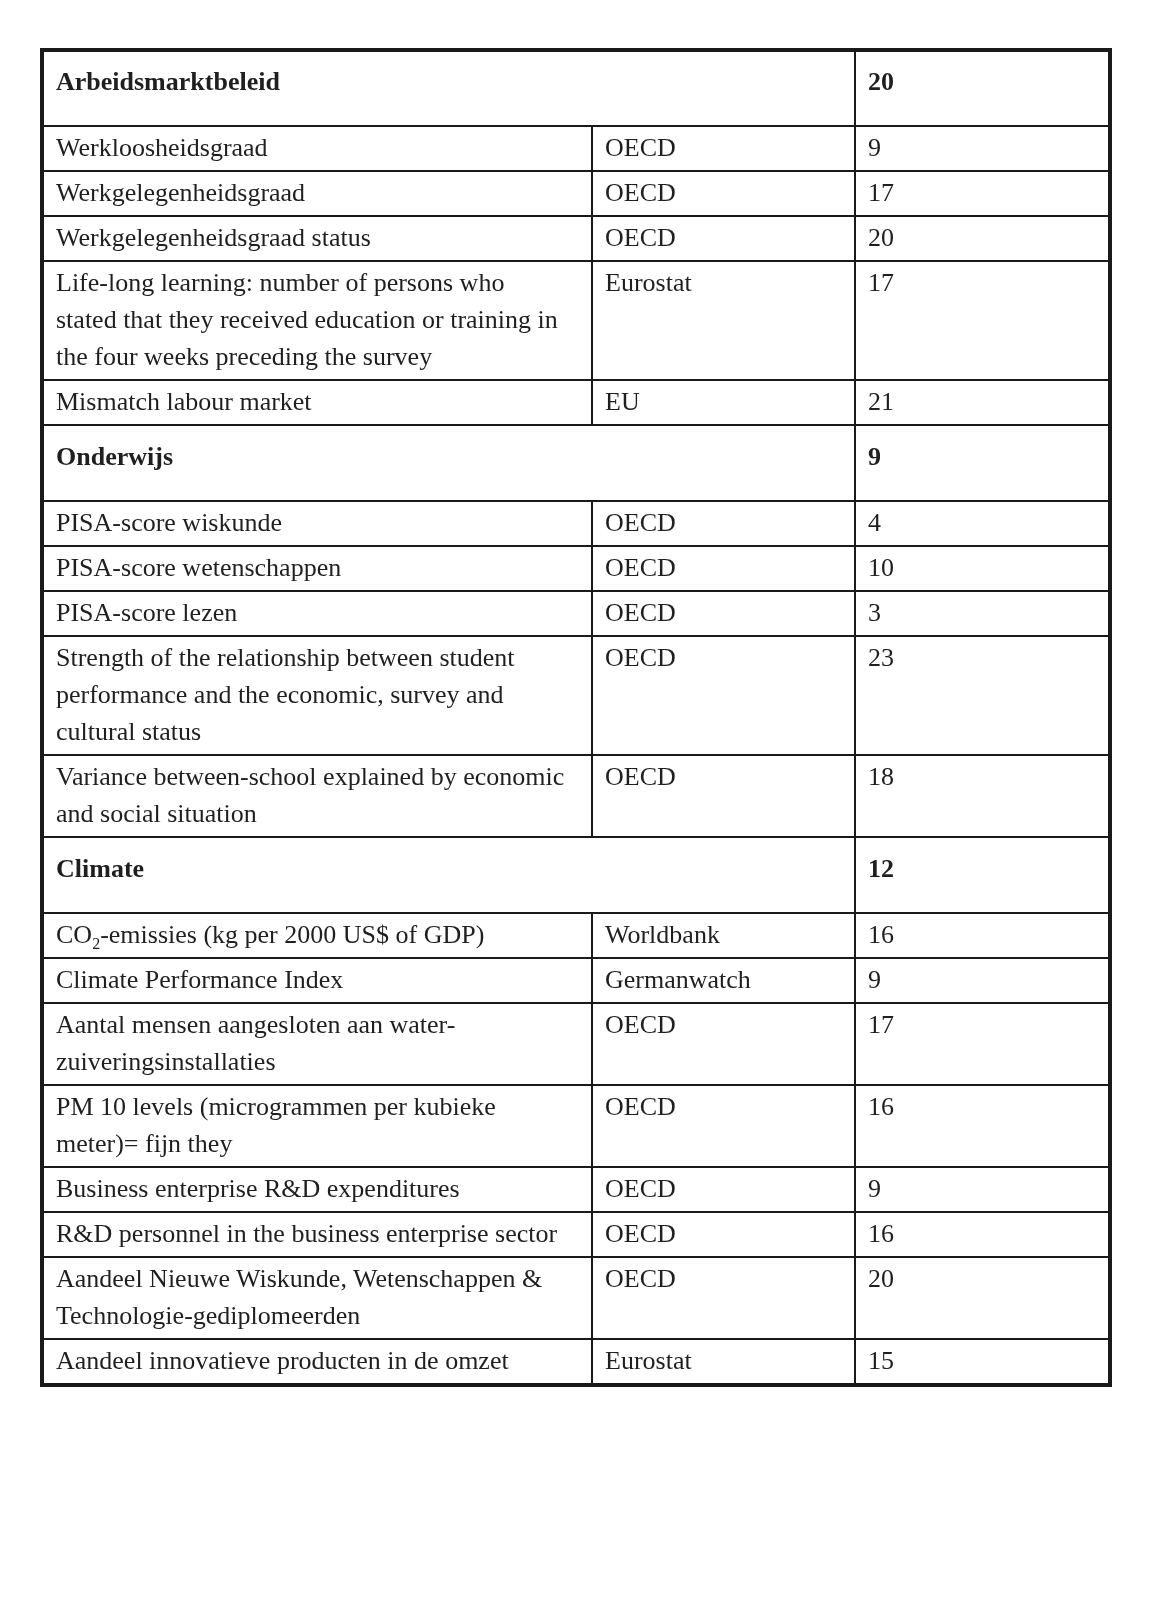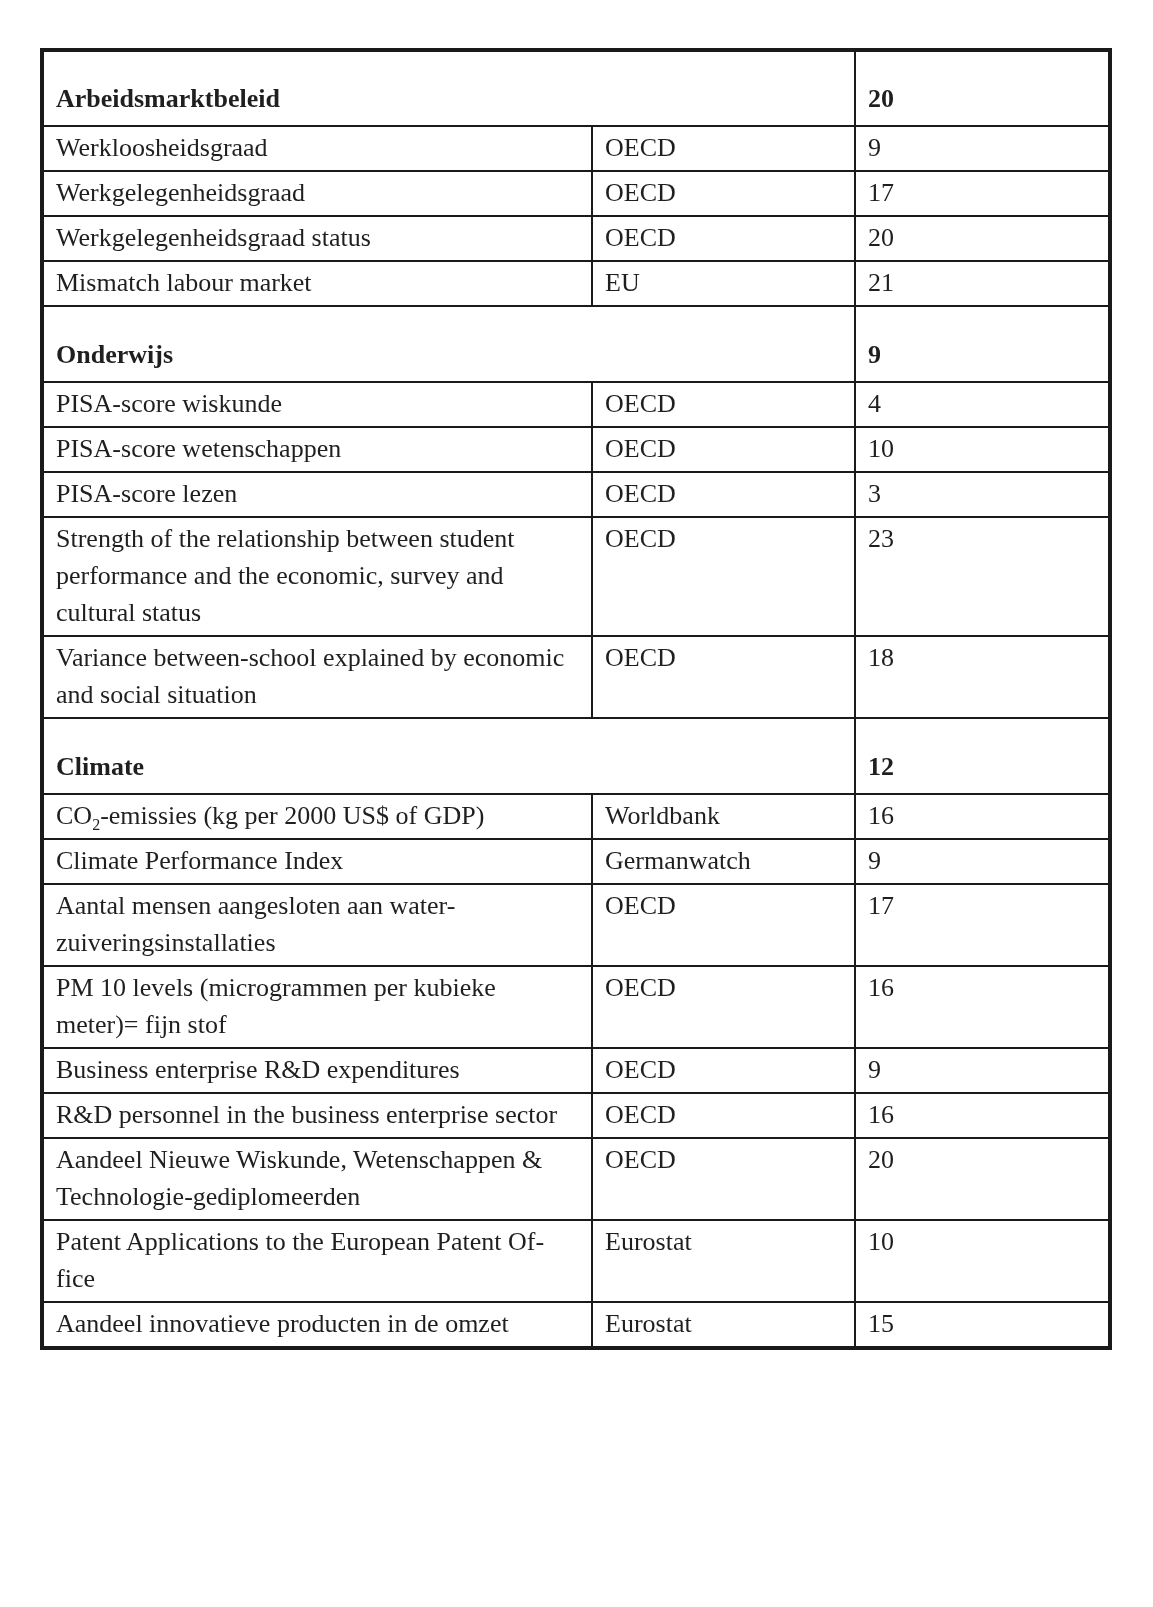--- a/index.html
+++ b/index.html
@@ -29,21 +29,21 @@
     border: 2px solid #1a1a1a;
     padding: 2px 10px 4px 12px;
     vertical-align: top;
     font-size: 26px;
     line-height: 37px;
     overflow: hidden;
   }
   tr.sec td {
     vertical-align: bottom;
     font-weight: bold;
-    padding-bottom: 8px;
+    padding-bottom: 25px;
   }
   tr.sec { height: 76px; }
   tr.h1  { height: 42px; }
   tr.h2  { height: 77px; }
   tr.h3  { height: 112px; }
   .ln { display: block; }
   .sub {
     font-size: 16px;
     line-height: 0;
     position: relative;
@@ -100,20 +100,33 @@
             <span class="ln">Werkgelegenheidsgraad status</span>
           </td>
         <td>
             <span class="ln">OECD</span>
           </td>
         <td>
             <span class="ln">20</span>
           </td>
       </tr>
 
+      <tr class="h3">
+        <td>
+          <span class="ln">Life-long learning: number of persons who</span>
+          <span class="ln">stated that they received education or training in</span>
+          <span class="ln">the four weeks preceding the survey</span>
+        </td>
+        <td>
+            <span class="ln">Eurostat</span>
+          </td>
+        <td>
+            <span class="ln">17</span>
+          </td>
+      </tr>
 
       <tr class="h1">
         <td>
             <span class="ln">Mismatch labour market</span>
           </td>
         <td>
             <span class="ln">EU</span>
           </td>
         <td>
             <span class="ln">21</span>
@@ -235,21 +248,21 @@
             <span class="ln">OECD</span>
           </td>
         <td>
             <span class="ln">17</span>
           </td>
       </tr>
 
       <tr class="h2">
         <td>
           <span class="ln">PM 10 levels (microgrammen per kubieke</span>
-          <span class="ln">meter)= fijn stof</span>
+          <span class="ln">meter)= fijn they</span>
         </td>
         <td>
             <span class="ln">OECD</span>
           </td>
         <td>
             <span class="ln">16</span>
           </td>
       </tr>
 
 
@@ -283,32 +296,20 @@
           <span class="ln">Technologie-gediplomeerden</span>
         </td>
         <td>
             <span class="ln">OECD</span>
           </td>
         <td>
             <span class="ln">20</span>
           </td>
       </tr>
 
-      <tr class="h2">
-        <td>
-          <span class="ln">Patent Applications to the European Patent Of-</span>
-          <span class="ln">fice</span>
-        </td>
-        <td>
-            <span class="ln">Eurostat</span>
-          </td>
-        <td>
-            <span class="ln">10</span>
-          </td>
-      </tr>
 
       <tr class="h1">
         <td>
             <span class="ln">Aandeel innovatieve producten in de omzet</span>
           </td>
         <td>
             <span class="ln">Eurostat</span>
           </td>
         <td>
             <span class="ln">15</span>

